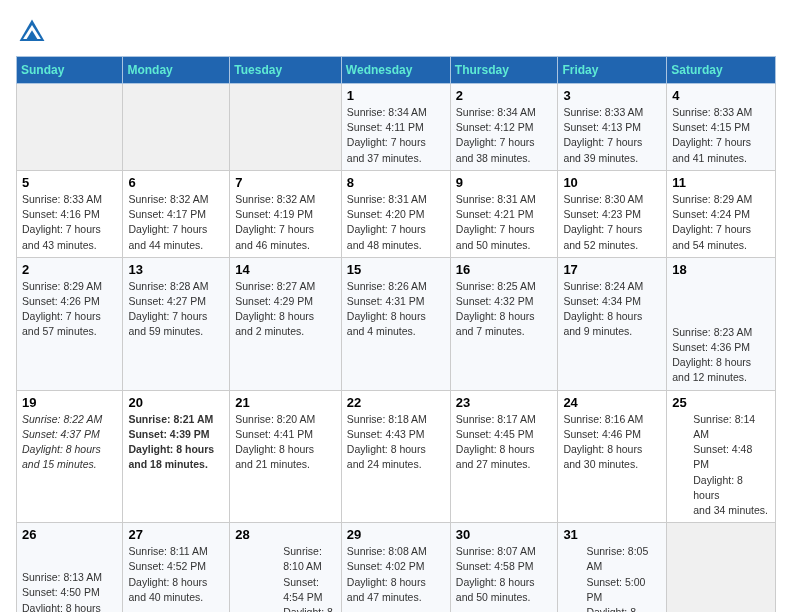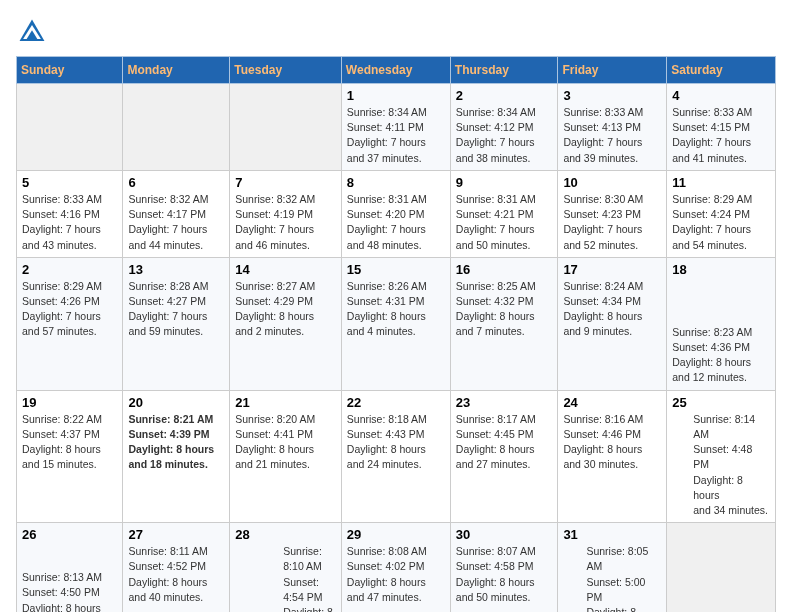--- a/index.html
+++ b/index.html
@@ -44,21 +44,21 @@
       font-size: 15px;
       color: #444;
     }
     table {
       width: 100%;
       border-collapse: collapse;
       font-size: 11px;
     }
     thead tr th {
       background: #2065b0;
-      color: #fdba74;
+      color: #5eead4;
       padding: 6px 4px;
       text-align: left;
       font-weight: bold;
       font-size: 12px;
       border: 1px solid #aac4e0;
     }
     tbody tr td {
       vertical-align: top;
       padding: 4px 5px;
       border: 1px solid #ccc;
@@ -250,21 +250,21 @@
           <span class="day-num">18</span>
           <div class="day-info" style="white-space: pre-line; margin-top: 48px;">Sunrise: 8:23 AM
 Sunset: 4:36 PM
 Daylight: 8 hours
 and 12 minutes.</div>
         </td>
       </tr>
       <tr>
         <td>
           <span class="day-num">19</span>
-          <div class="day-info" style="white-space: pre-line;">Sunrise: 8:22 AM
+          <div class="day-info" style="white-space: pre-line; font-style: italic;">Sunrise: 8:22 AM
 Sunset: 4:37 PM
 Daylight: 8 hours
 and 15 minutes.</div>
         </td>
         <td>
           <span class="day-num">20</span>
           <div class="day-info" style="white-space: pre-line; font-weight: bold;">Sunrise: 8:21 AM
 Sunset: 4:39 PM
 Daylight: 8 hours
 and 18 minutes.</div>

